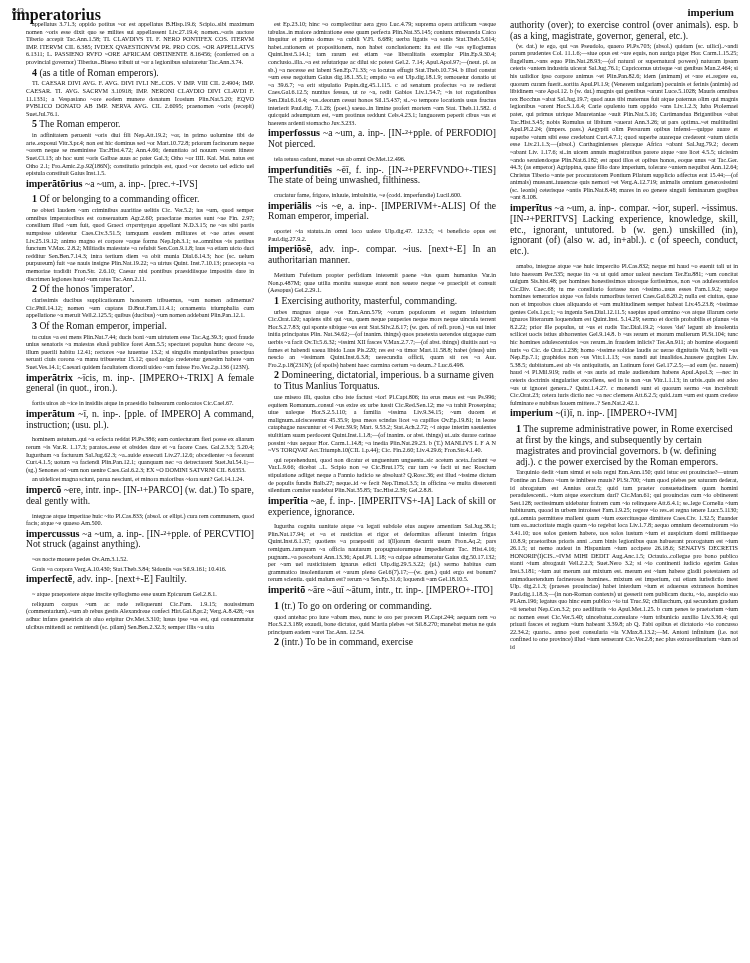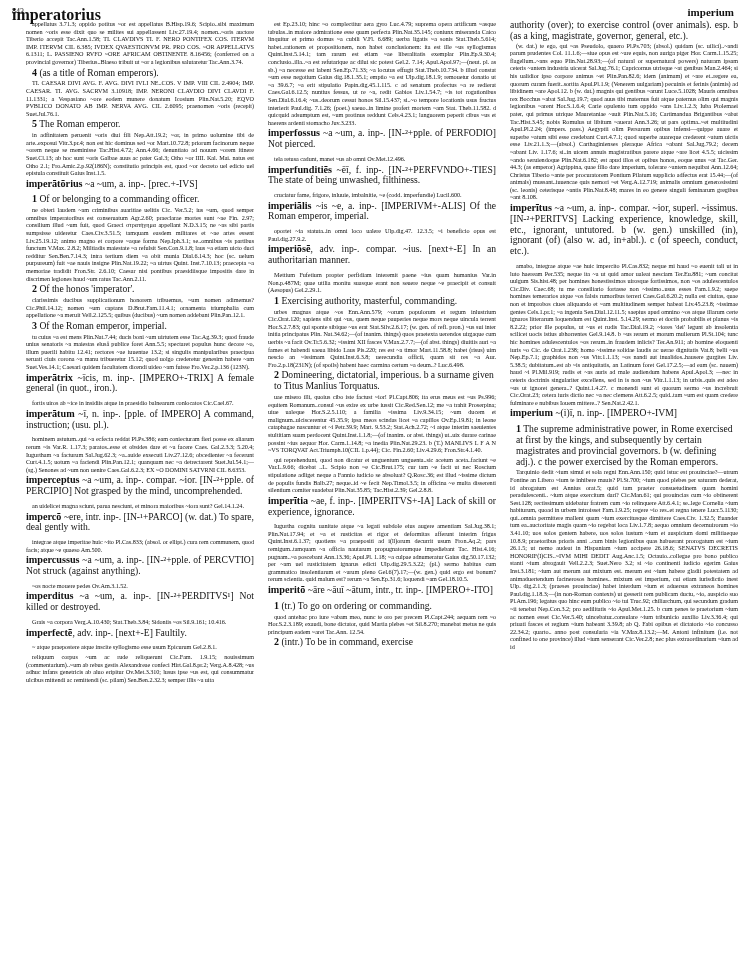--- a/index.html
+++ b/index.html
@@ -38,27 +38,25 @@
       <div class="sense"><span class="num">1</span> <span>Of or belonging to a commanding officer.</span></div>
       <div class="quote">ne obteri laudem ~am criminibus auaritiae uelitis Cic. Ver.5.2; ius ~um, quod semper omnibus imperatoribus est conseruatum Agr.2.60; praeclarae mortes sunt ~ae Fin. 2.97; consilium illud ~um fuit, quod Graeci στρατήγημα appellant N.D.3.15; ne ~as sibi partis sumpsisse uideretur Caes.Civ.3.51.5; tamquam easdem militares et ~ae artes essent Liv.25.19.12; animo magno et corpore ~aque forma Nep.Iph.3.1; se..omnibus ~is partibus functum V.Max. 2.8.2; Miltiadis maiestate ~a refulsit Sen.Con.9.1.8; laus ~a etiam uicto duci redditur Sen.Ben.7.14.3; intra tertium diem ~a obit munia Dial.6.14.3; hoc (sc. uelum purpureum) fuit ~ae nauis insigne Plin.Nat.19.22; ~a uirtus Quint. Inst.7.10.13; praecepta ~a memoriae tradidit Fron.Str. 2.6.10; Caesar nisi pontibus praesidiisque impositis dare in discrimen legiones haud ~um ratus Tac.Ann.2.11.</div>
       <div class="sense"><span class="num">2</span> <span>Of the honos 'imperator'.</span></div>
       <div class="quote">clarissimis ducibus supplicationum honorem tribuemus, ~um nomen adimemus? Cic.Phil.14.12; nomen ~um captans D.Brut.Fam.11.4.1; ornamenta triumphalia cum appellatione ~a meruit Vell.2.125.5; quibus (ducibus) ~um nomen addebant Plin.Pan.12.1.</div>
       <div class="sense"><span class="num">3</span> <span>Of the Roman emperor, imperial.</span></div>
       <div class="quote">tu cuius ~a est mens Plin.Nat.7.44; ducis boni ~am uirtutem esse Tac.Ag.39.3; quod fraude unius senatoris ~a maiestas eluså publice foret Ann.5.5; spectaret populus hunc decore ~o, illum puerili habitu 12.41; rectores ~ae iuuentae 13.2; si singulis manipularibus praecipua seruati ciuis corona ~a manu tribueretur 15.12; quod uolgo crederetur genesim habere ~am Suet.Ves.14.1; Caesari quidem facultatem dicendi uideo ~am fuisse Fro.Ver.2.p.136 (123N).</div>
       <div class="entry-head entry"><span class="lemma">imperātrix</span><span class="gram"> ~īcis, m. inp-. [IMPERO+-TRIX] A female general (in quot., iron.).</span></div>
       <div class="quote">fortis uiros ab ~ice in insidiis atque in praesidio balnearum conlocatos Cic.Cael.67.</div>
       <div class="entry-head entry"><span class="lemma">imperātum</span><span class="gram"> ~ī, n. inp-. [pple. of IMPERO] A command, instruction; (usu. pl.).</span></div>
       <div class="quote">hominem astutum..qui ~a ecfecta reddat Pl.Ps.386; eam coniecturam fieri posse ex aliarum rerum ~is Var.R. 1.17.3; paratos..esse et obsides dare et ~a facere Caes. Gal.2.3.3; 5.20.4; Iugurtham ~a facturum Sal.Jug.62.3; ~a..auide exsecuti Liv.27.12.6; obcedienter ~a fecerunt Curt.4.1.5; uotum ~a faciendi Plin.Pan.12.1; quanquam nec ~a detrectarent Suet.Jul.54.1;—(sg.) Senones ad ~um non uenire Caes.Gal.6.2.3; EX ~O DOMINI SATVRNI CIL 8.6353.</div>
-      <div class="entry-head entry"><span class="lemma">imperceptus</span><span class="gram"> ~a ~um, a. inp-. compar. ~ior. [IN-²+pple. of PERCIPIO] Not grasped by the mind, uncomprehended.</span></div>
       <div class="quote">an uidelicet magna sciunt, parua nesciunt, et minora maioribus ~iora sunt? Gel.14.1.24.</div>
       <div class="entry-head entry"><span class="lemma">impercō</span><span class="gram"> ~ere, intr. inp-. [IN-¹+PARCO] (w. dat.) To spare, deal gently with.</span></div>
       <div class="quote">integrae atque imperitae huic ~ito Pl.Cas.833; (absol. or ellipt.) cura rem communem, quod facis; atque ~e quaeso Am.500.</div>
       <div class="entry-head entry"><span class="lemma">impercussus</span><span class="gram"> ~a ~um, a. inp-. [IN-²+pple. of PERCVTIO] Not struck (against anything).</span></div>
       <div class="quote">~os nocte mouere pedes Ov.Am.3.1.52.</div>
-      <div class="entry-head entry"><span class="lemma">imperditus</span><span class="gram"> ~a ~um, a. inp-. [IN-²+PERDITVS¹] Not killed or destroyed.</span></div>
       <div class="quote">Grais ~a corpora Verg.A.10.430; Stat.Theb.3.84; Sidoniis ~os Sil.9.161; 10.416.</div>
       <div class="entry-head entry"><span class="lemma">imperfectē</span><span class="gram">, adv. inp-. [next+-E] Faultily.</span></div>
       <div class="quote">~ atque praepostere atque inscite syllogismo esse usum Epicurum Gel.2.8.1.</div>
       <div class="quote">reliquum corpus ~um ac rude reliquerunt Cic.Fam. 1.9.15; nouissimum (commentarium)..~um ab rebus gestis Alexandreae confeci Hirt.Gal.8.pr.2; Verg.A.8.428; ~us adhuc infans genetricis ab aluo eripitur Ov.Met.3.310; lusus ipse ~us est, qui consummatur ulcibus mittendi ac remittendi (sc. pilam) Sen.Ben.2.32.3; semper illis ~a uita</div>
     </div>
   <div class="col">
       <div class="quote">est Ep.23.10; hinc ~o complectitur aera gyro Luc.4.79; suprema opera artificum ~asque tabulas..in maiore admiratione esse quam perfecta Plin.Nat.35.145; coniunx miseranda Caico linquitur et primo domus ~a cubili V.Fl. 6.689; uerba ligatis ~a sonis Stat.Theb.5.614; habet..rationem et propositionem, non habet conclusionem: ita est ille ~us syllogismus Quint.Inst.5.14.1; tam rarum est etiam ~ae liberalitatis exemplar Plin.Ep.9.30.4; conclusio..illa..~a est refutarique ac dilui sic potest Gel.2. 7.14; Apul.Apol.97;—(neut. pl. as sb.) ~a necesse est labent Sen.Ep.71.33; ~a locutus effugit Stat.Theb.10.734. b illud constat ~um esse negotium Gaius dig.18.1.35.1; emptio ~a est Ulp.dig.18.1.9; remouetur donatio ut ~a 39.6.7; ~a erit stipulatio Papin.dig.45.1.115. c ad senatum profectus ~a re redierat Caes.Gal.6.12.5; nuntius fessus, ut re ~a, redit Gabios Liv.1.54.7; ~is tot rogationibus Sen.Dial.6.16.4; ~us..deorum cessat honos Sil.15.437; si..~o tempore locationis usus fructus interierit Paul.dig. 7.1.26; (poet.) saeuo..in limine profert mortem ~am Stat. Theb.11.582. d quicquid adsumptum est, ~um protinus reddunt Cels.4.23.1; languorem peperit cibus ~us et haerens ardenti stomacho Juv.3.233.</div>
       <div class="entry-head entry"><span class="lemma">imperfossus</span><span class="gram"> ~a ~um, a. inp-. [IN-²+pple. of PERFODIO] Not pierced.</span></div>
       <div class="quote">tela retusa cadunt, manet ~us ab omni Ov.Met.12.496.</div>
       <div class="entry-head entry"><span class="lemma">imperfunditiēs</span><span class="gram"> ~ēī, f. inp-. [IN-²+PERFVNDO+-TIES] The state of being unwashed, filthiness.</span></div>

